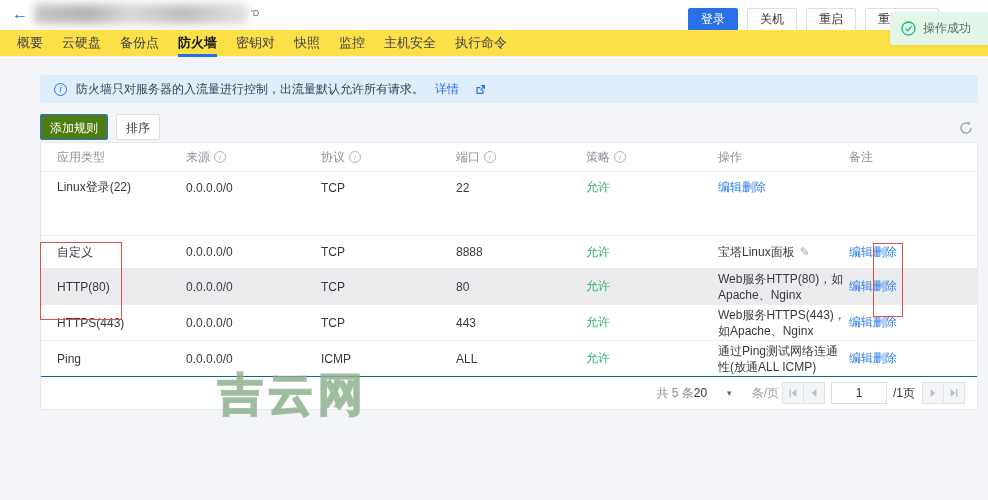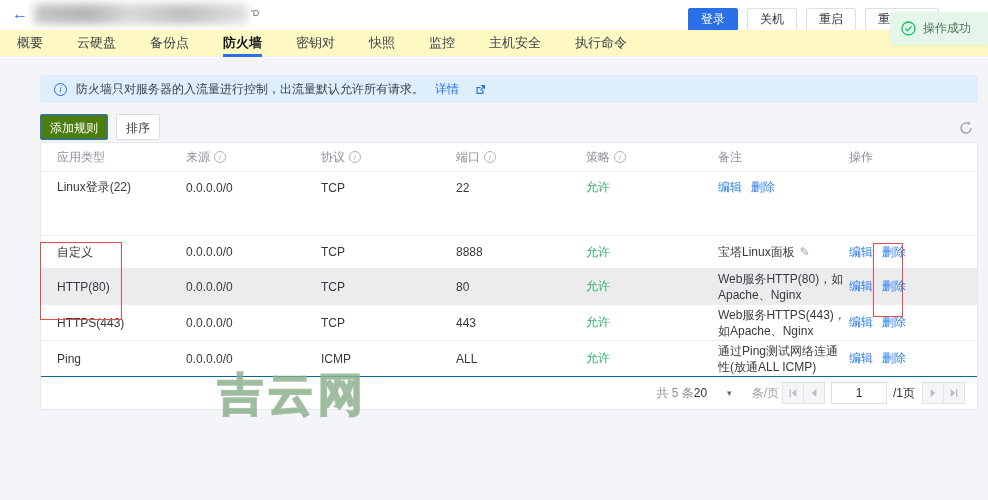--- a/index.html
+++ b/index.html
@@ -12,22 +12,22 @@
   .blur-title{position:absolute;left:34px;top:4px;width:214px;height:20px;border-radius:2px;
     background:linear-gradient(90deg,#c7c7c7 0%,#b5b5b5 25%,#d8d8d8 45%,#bfbfbf 70%,#e2e2e2 100%);
     filter:blur(4px);}
   .title-remnant{position:absolute;left:251px;top:8px;font-size:9px;color:#6e6e6e;}
   .top-actions{position:absolute;left:688px;top:8px;display:flex;gap:9px;}
   .btn{height:23px;line-height:21px;padding:0 12px;font-size:12px;border:1px solid #dcdfe4;background:#fff;
     color:#333;border-radius:2px;box-sizing:border-box;cursor:pointer;white-space:nowrap;}
   .btn.primary{background:#2970e6;border-color:#2970e6;color:#fff;}
 
   
-  .tabbar{position:absolute;top:30px;left:0;right:0;height:27px;background:#fef9c3;border-bottom:1px solid #eef0f3;
-    display:flex;gap:34px;padding-left:17px;box-sizing:border-box;}
+  .tabbar{position:absolute;top:30px;left:0;right:0;height:27px;background:#fde047;border-bottom:1px solid #eef0f3;
+    display:flex;gap:19px;padding-left:17px;box-sizing:border-box;}
   .tab{font-size:13px;color:#3d434c;line-height:25px;height:27px;box-sizing:border-box;
     border-bottom:3px solid transparent;cursor:pointer;white-space:nowrap;}
   .tab.active{color:#14171c;font-weight:bold;border-bottom-color:#2970e6;}
 
   
   .content{position:absolute;top:58px;left:0;right:0;bottom:0;background:#f4f5f8;}
   .notice{position:absolute;left:40px;top:17px;width:938px;height:28px;background:#dfeefc;border-radius:2px;
     display:flex;align-items:center;gap:9px;padding-left:14px;box-sizing:border-box;font-size:12px;color:#38404b;}
   .info-circle{display:inline-flex;align-items:center;justify-content:center;width:13px;height:13px;border-radius:50%;
     border:1px solid #2970e6;color:#2970e6;font-size:9px;font-style:italic;box-sizing:border-box;flex:0 0 auto;}
@@ -46,21 +46,21 @@
   .thead{height:28px;}
   .thead .th{font-size:12px;color:#8b909a;display:flex;align-items:center;}
   .th .info-dot{display:inline-flex;align-items:center;justify-content:center;width:12px;height:12px;border-radius:50%;
     border:1px solid #aeb3bc;color:#aeb3bc;font-size:8px;font-style:italic;margin-left:4px;box-sizing:border-box;}
   .trow{border-top:1px solid #eaedf1;font-size:12px;color:#36393f;}
   .trow.h32{height:32px;} .trow.h33{height:33px;margin-top:32px;} .trow.h44{height:36px;}
   .trow.highlight{background:#ececef;}
   .policy{color:#2fae6b;}
   .note{max-width:132px;line-height:16px;}
   .pencil-icon{color:#9aa0a8;font-size:12px;margin-left:5px;cursor:pointer;}
-  .ops{display:flex;gap:9px;}
+  .ops{display:flex;}
   .ops a{color:#2b7ce9;text-decoration:none;cursor:pointer;}
 
   
   .tfoot{border-top:1px solid #0369a1;height:32px;display:flex;align-items:center;justify-content:flex-end;
     padding:0 12px 0 16px;font-size:12px;}
   .total{color:#8b909a;}
   .pager-zone{display:flex;align-items:center;}
   .per-page{display:flex;align-items:center;gap:20px;margin-right:4px;cursor:pointer;}
   .per-page .num{color:#333;}
   .per-page .caret{color:#666;font-size:9px;}
@@ -147,24 +147,24 @@
           </div>
         <div class="th">
             <span>端口</span>
             <span class="info-dot">i</span>
           </div>
         <div class="th">
             <span>策略</span>
             <span class="info-dot">i</span>
           </div>
         <div class="th">
+            <span>操作</span>
+          </div>
+        <div class="th">
             <span>备注</span>
-          </div>
-        <div class="th">
-            <span>操作</span>
           </div>
       </div>
 
       <div class="grid trow h32">
         <div>Linux登录(22)</div>
         <div>0.0.0.0/0</div>
         <div>TCP</div>
         <div>22</div>
         <div class="policy">允许</div>
         <div class="ops">

